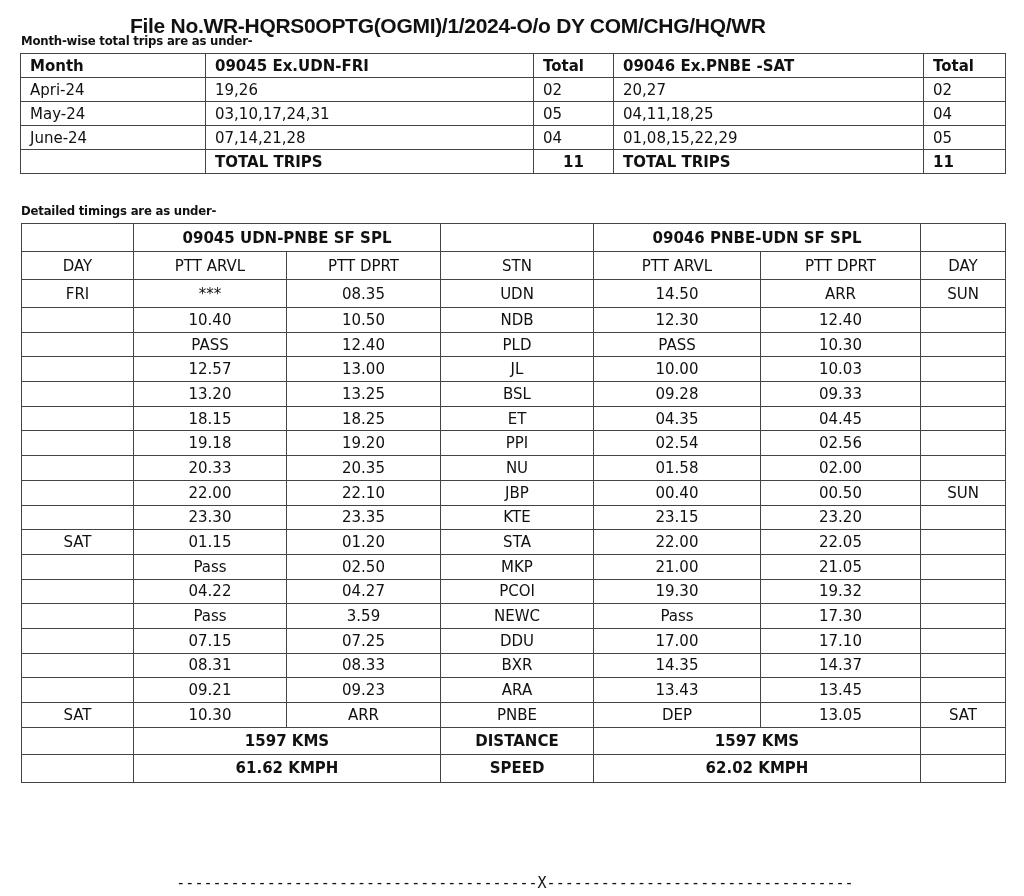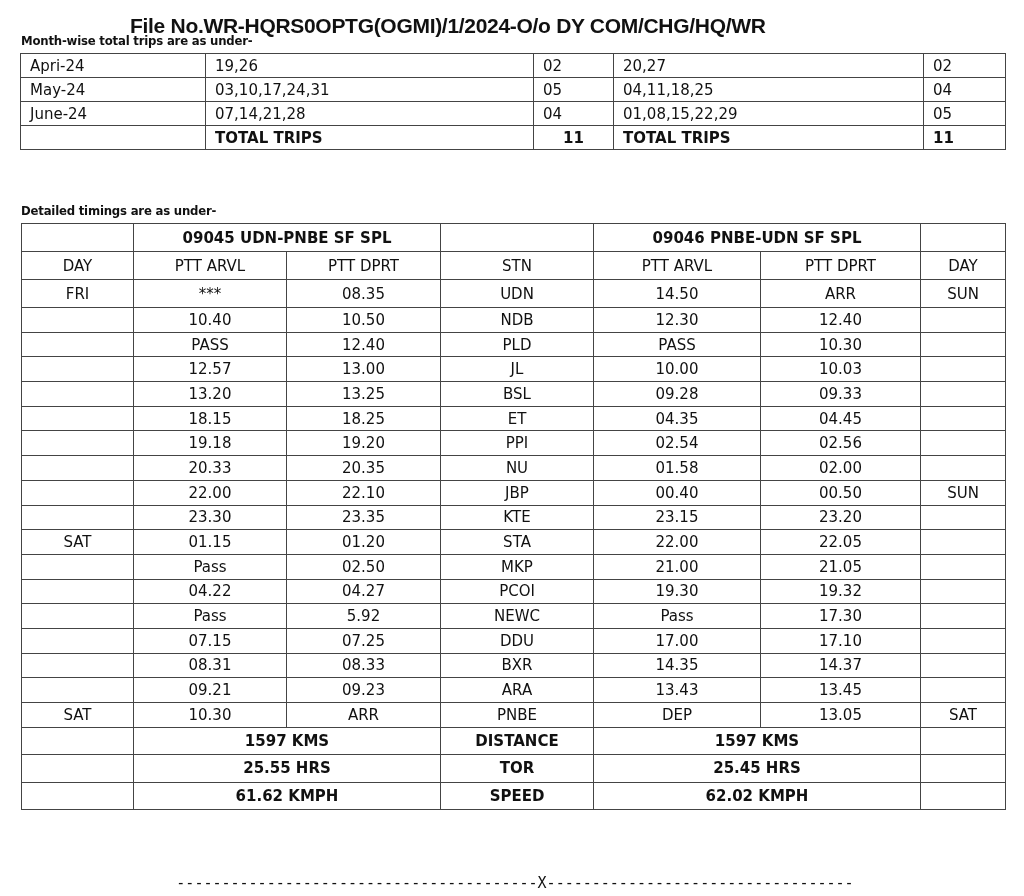--- a/index.html
+++ b/index.html
@@ -55,20 +55,27 @@
 
 <table class="monthly">
   <colgroup>
     <col style="width:185px">
       <col style="width:328px">
       <col style="width:80px">
       <col style="width:310px">
       <col style="width:82px">
   </colgroup>
   <tbody>
+      <tr class="head">
+    <td>Month</td>
+    <td>09045 Ex.UDN-FRI</td>
+    <td>Total</td>
+    <td>09046 Ex.PNBE -SAT</td>
+    <td>Total</td>
+  </tr>
   <tr>
     <td>Apri-24</td>
     <td>19,26</td>
     <td>02</td>
     <td>20,27</td>
     <td>02</td>
   </tr>
   <tr>
     <td>May-24</td>
     <td>03,10,17,24,31</td>
@@ -237,21 +244,21 @@
         <td>04.22</td>
         <td>04.27</td>
         <td>PCOI</td>
         <td>19.30</td>
         <td>19.32</td>
         <td></td>
       </tr>
       <tr class="data">
         <td></td>
         <td>Pass</td>
-        <td>5.92</td>
+        <td>3.59</td>
         <td>NEWC</td>
         <td>Pass</td>
         <td>17.30</td>
         <td></td>
       </tr>
       <tr class="data">
         <td></td>
         <td>07.15</td>
         <td>07.25</td>
         <td>DDU</td>
@@ -288,27 +295,20 @@
       </tr>
       <tr class="sum">
         <td></td>
         <td colspan="2">1597 KMS</td>
         <td>DISTANCE</td>
         <td colspan="2">1597 KMS</td>
         <td></td>
       </tr>
       <tr class="sum">
         <td></td>
-        <td colspan="2">25.55 HRS</td>
-        <td>TOR</td>
-        <td colspan="2">25.45 HRS</td>
-        <td></td>
-      </tr>
-      <tr class="sum">
-        <td></td>
         <td colspan="2">61.62 KMPH</td>
         <td>SPEED</td>
         <td colspan="2">62.02 KMPH</td>
         <td></td>
       </tr>
     </tbody>
 </table>
 
 <div class="footer-rule">----------------------------------------X----------------------------------</div>
 

